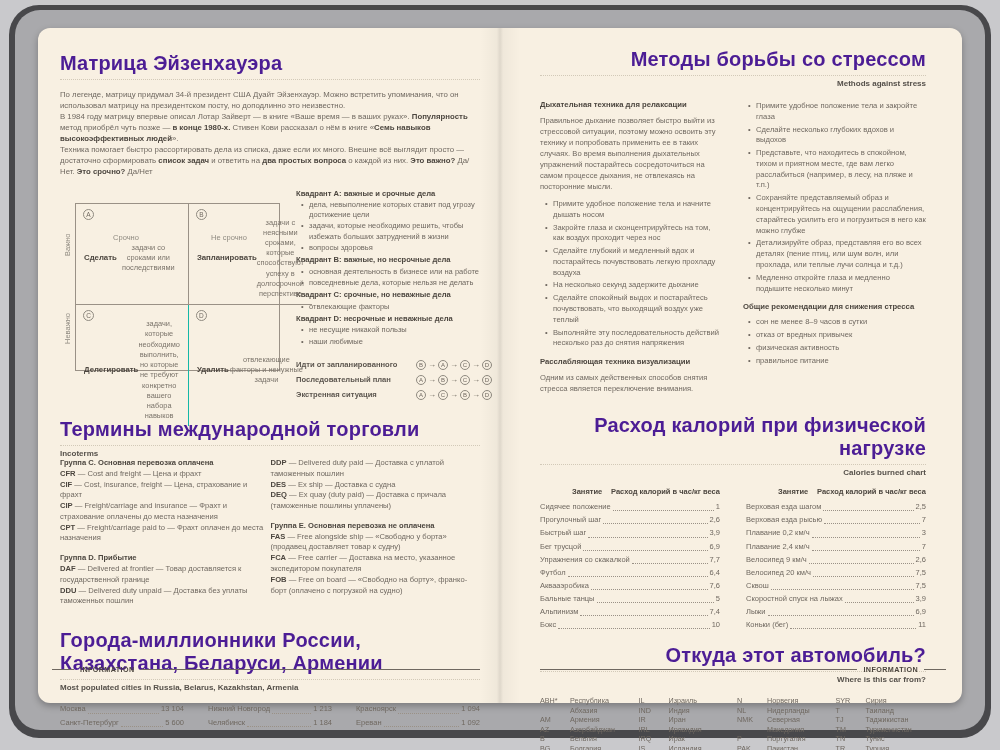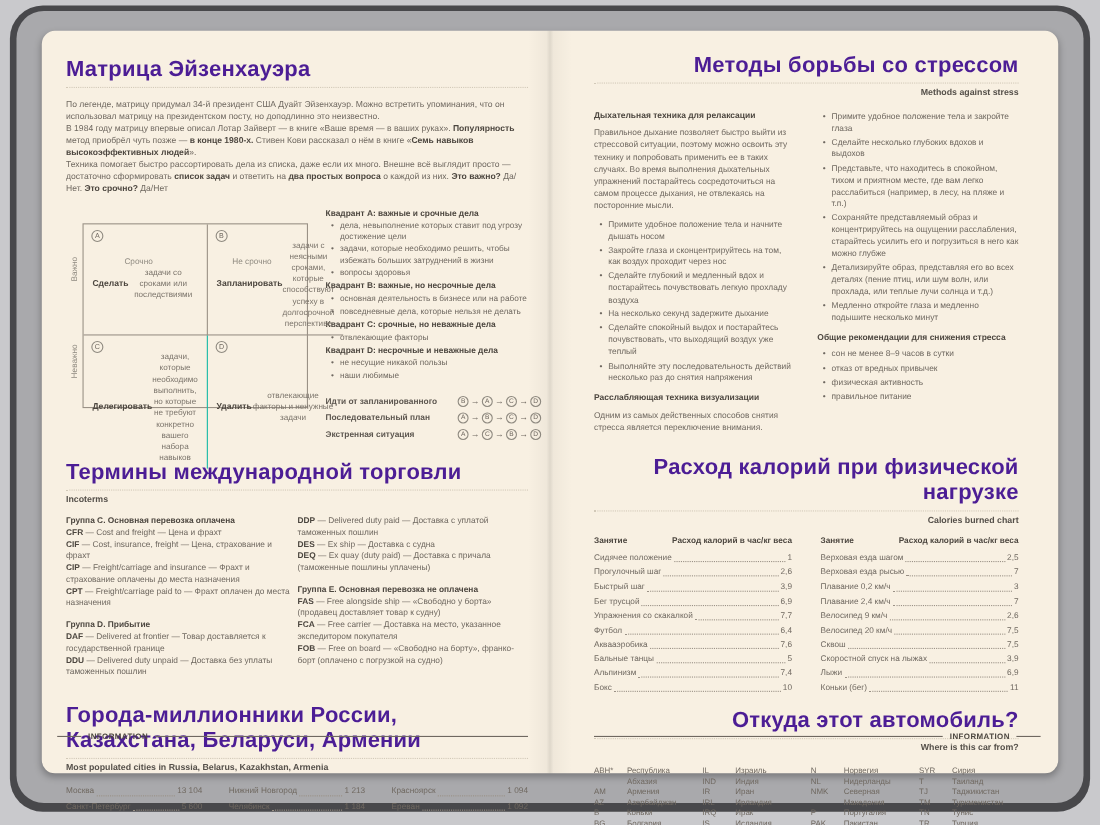--- a/index.html
+++ b/index.html
@@ -44,21 +44,21 @@
   ul.blist{margin:1px 0 2px;padding-left:13px;list-style:none;}
   ul.blist li{position:relative;color:#6f6860;line-height:1.38;margin:0 0 1px;}
   ul.blist li::before{content:"•";position:absolute;left:-8px;}
   .seqs{margin-top:13px;}
   .seq{display:flex;align-items:flex-start;margin-bottom:5px;}
   .seq-label{width:120px;font-weight:bold;color:#5c564f;font-size:7.6px;flex-shrink:0;}
   .seq-chain{display:flex;align-items:center;}
   .arr{color:#6f6860;font-size:8px;margin:0 2px;}
   .seq .circle{width:10px;height:10px;font-size:6px;}
 
-  .inco-cols{display:flex;gap:1px;margin-top:10px;}
+  .inco-cols{display:flex;gap:1px;}
   .inco-col{flex:1;font-size:7.6px;color:#6f6860;line-height:1.42;}
   .inc-group{margin-bottom:9px;}
   .inc-h{font-weight:bold;color:#4c463f;}
   .inc-code{font-weight:bold;color:#4c463f;}
 
   .cities-cols{display:flex;gap:24px;margin-top:10px;}
   .cities-col{flex:1;font-size:7.5px;color:#6f6860;}
   .lrow{display:flex;align-items:flex-end;}
   .lname,.lval{white-space:nowrap;}
   .ldots{flex:1;border-bottom:1px dotted #9a9186;margin:0 2px 2px;}
@@ -66,21 +66,21 @@
 
   .stress-cols{display:flex;gap:20px;margin-top:12px;}
   .tcol{flex:1;font-size:7.6px;color:#6f6860;}
   .tcol-h{font-weight:bold;color:#4c463f;margin:8px 0 6px;font-size:7.7px;}
   .tcol > .tcol-h:first-child{margin-top:0;}
   .tcol-p{margin:0 0 7px;line-height:1.45;}
   .tcol ul.blist li{margin-bottom:2px;line-height:1.42;}
 
   .cal-cols{display:flex;gap:26px;margin-top:10px;}
   .cal-col{flex:1;font-size:7.5px;color:#6f6860;}
-  .cal-head{display:flex;justify-content:space-between;font-weight:bold;color:#4c463f;margin-bottom:4px;}
+  .cal-head{display:flex;justify-content:space-between;font-weight:bold;color:#4c463f;margin-bottom:4px;margin-left:32px;}
   .cal-col .lrow{line-height:1.75;}
 
   .codes{display:flex;gap:8px;margin-top:12px;min-height:188px;}
   .codes-col{flex:1;font-size:7.2px;color:#6f6860;display:flex;flex-direction:column;}
   .code-row{display:flex;line-height:1.32;}
   .ccode{width:30px;flex-shrink:0;}
   .cname{flex:1;}
 
   .pfooter{position:absolute;bottom:29px;display:flex;align-items:center;gap:6px;font-size:7.2px;font-weight:bold;color:#4c463f;letter-spacing:.4px;}
   .page-left .pfooter{left:14px;right:20px;}
@@ -464,21 +464,21 @@
               <div class="code-row">
                 <span class="ccode">AM</span>
                 <span class="cname">Армения</span>
               </div>
               <div class="code-row">
                 <span class="ccode">AZ</span>
                 <span class="cname">Азербайджан</span>
               </div>
               <div class="code-row">
                 <span class="ccode">B</span>
-                <span class="cname">Коньки</span>
+                <span class="cname">Бельгия</span>
               </div>
               <div class="code-row">
                 <span class="ccode">BG</span>
                 <span class="cname">Болгария</span>
               </div>
             </div>
           <div class="codes-col">
               <div class="code-row">
                 <span class="ccode">IL</span>
                 <span class="cname">Израиль</span>

